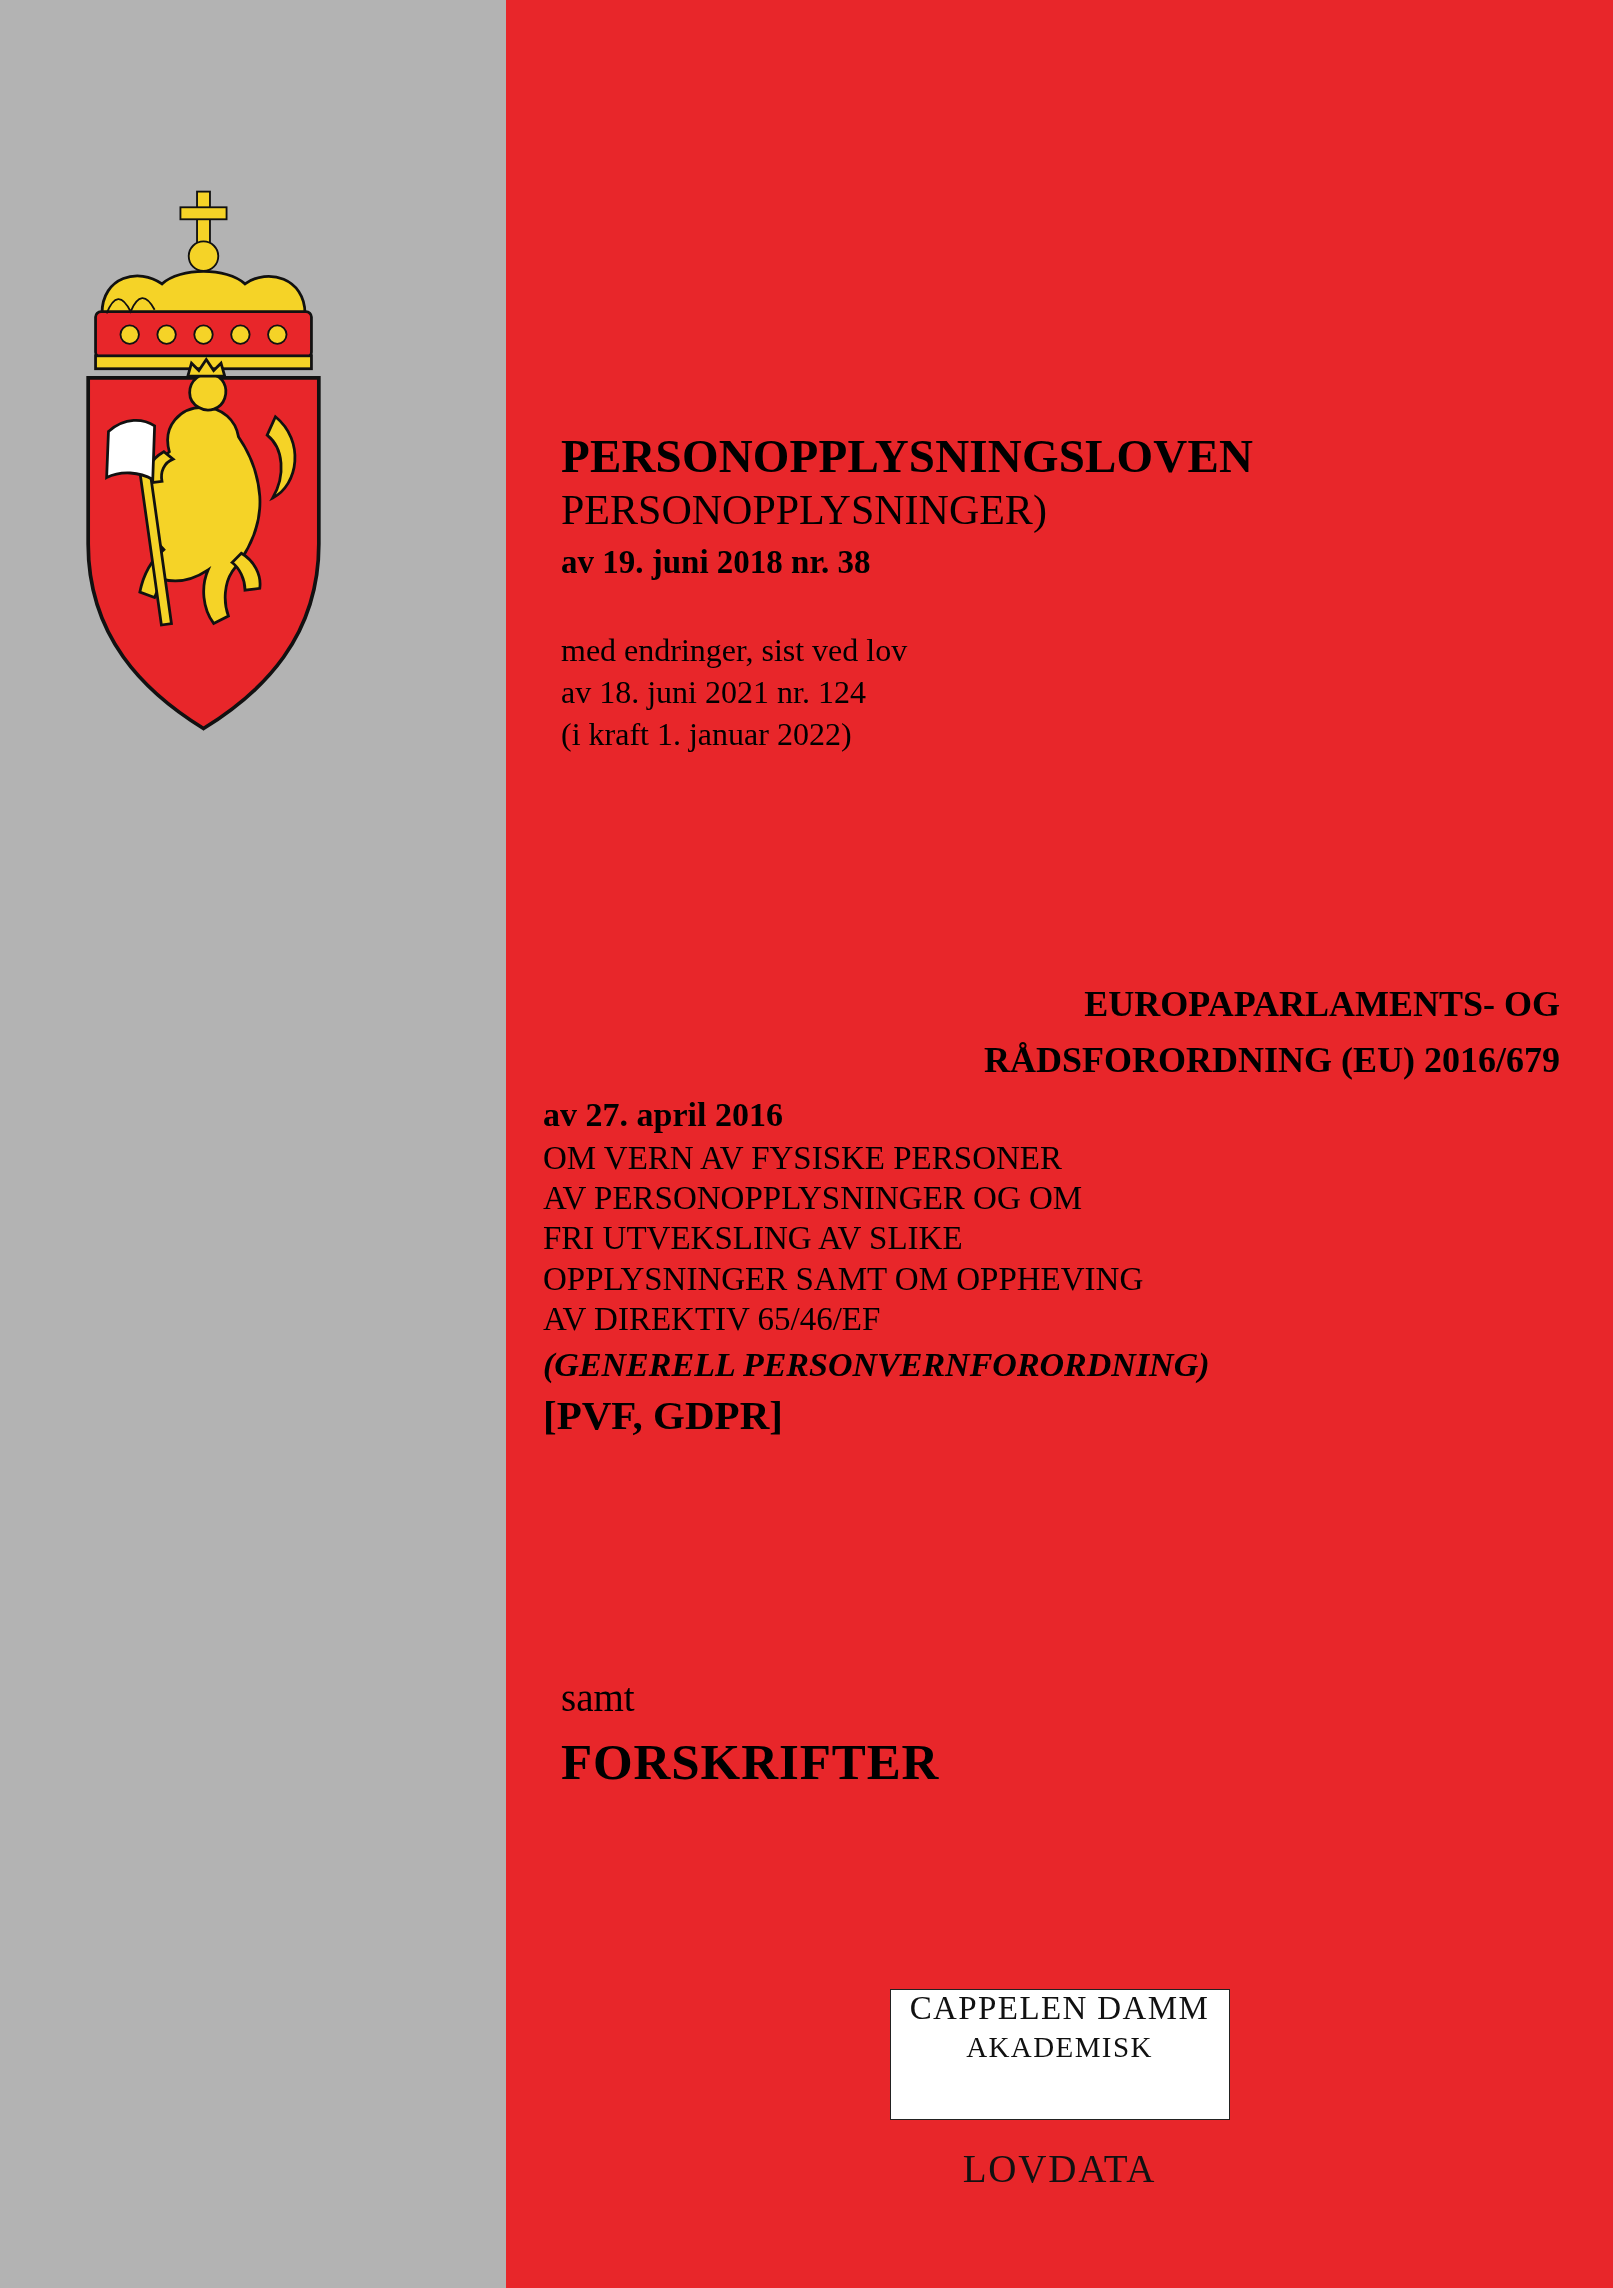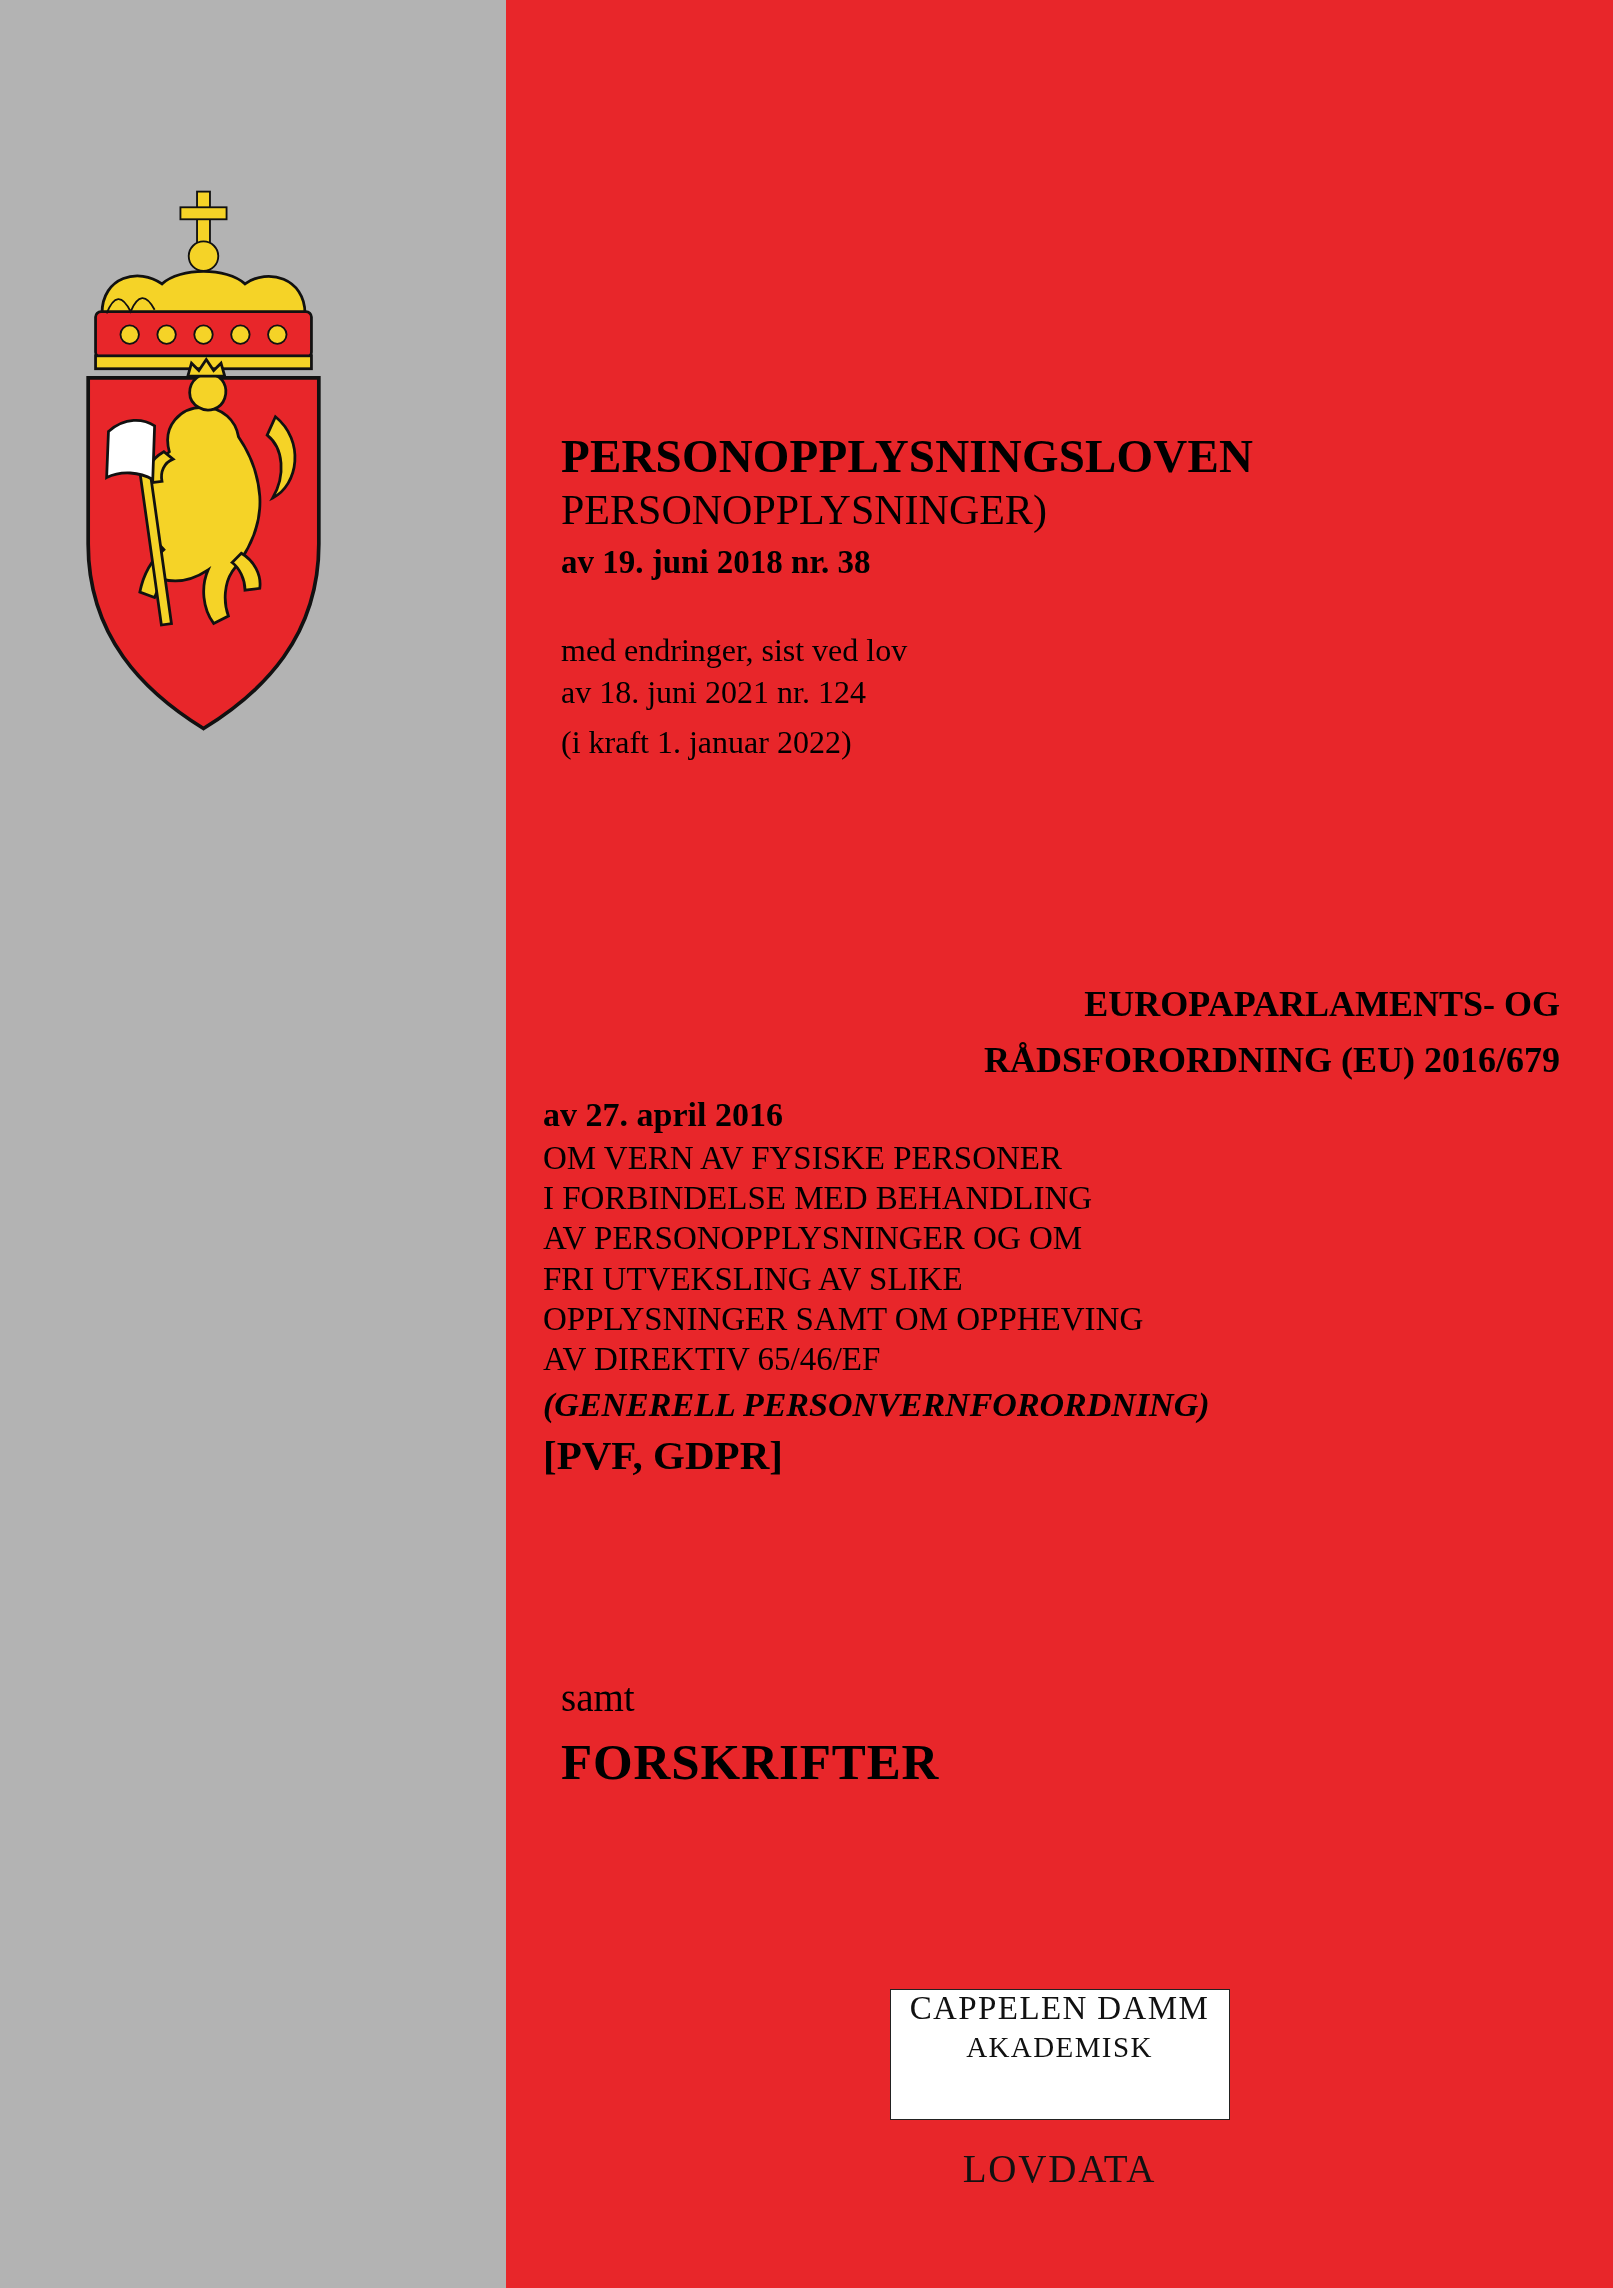--- a/index.html
+++ b/index.html
@@ -232,29 +232,28 @@
   </div>
 
   <div class="front">
 
     <div class="block-law">
       <p class="title-main">PERSONOPPLYSNINGSLOVEN</p>
       <p class="title-sub">PERSONOPPLYSNINGER)</p>
       <p class="title-date">av 19. juni 2018 nr. 38</p>
       <p class="amend">med endringer, sist ved lov</p>
       <p class="amend" style="margin-top:0">av 18. juni 2021 nr. 124</p>
-      <p class="amend" style="margin-top:8px">(i kraft 1. januar 2022)</p>
+      <p class="amend" style="margin-top:0">(i kraft 1. januar 2022)</p>
     </div>
 
     <div class="block-reg">
       <p class="reg-title">EUROPAPARLAMENTS- OG</p>
       <p class="reg-title">RÅDSFORORDNING (EU) 2016/679</p>
       <p class="reg-date">av 27. april 2016</p>
       <p class="reg-desc">OM VERN AV FYSISKE PERSONER</p>
-      <p class="reg-desc" style="margin-top:0">I FORBINDELSE MED BEHANDLING</p>
       <p class="reg-desc" style="margin-top:0">AV PERSONOPPLYSNINGER OG OM</p>
       <p class="reg-desc" style="margin-top:0">FRI UTVEKSLING AV SLIKE</p>
       <p class="reg-desc" style="margin-top:0">OPPLYSNINGER SAMT OM OPPHEVING</p>
       <p class="reg-desc" style="margin-top:0">AV DIREKTIV 65/46/EF</p>
       <p class="reg-general">(GENERELL PERSONVERNFORORDNING)</p>
       <p class="reg-abbr">[PVF, GDPR]</p>
     </div>
 
     <div class="block-samt">
       <p class="samt">samt</p>

